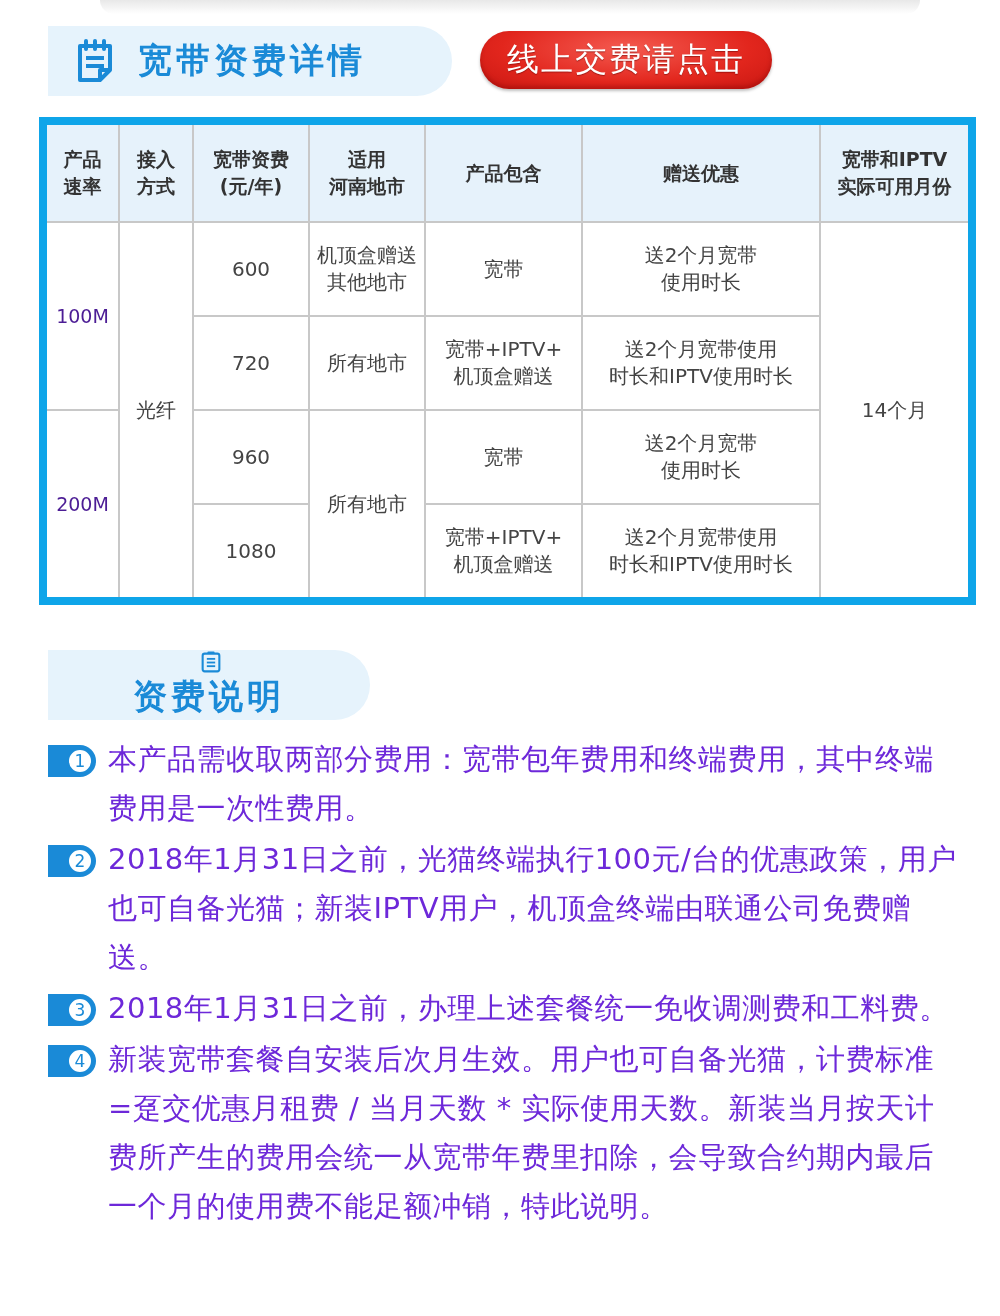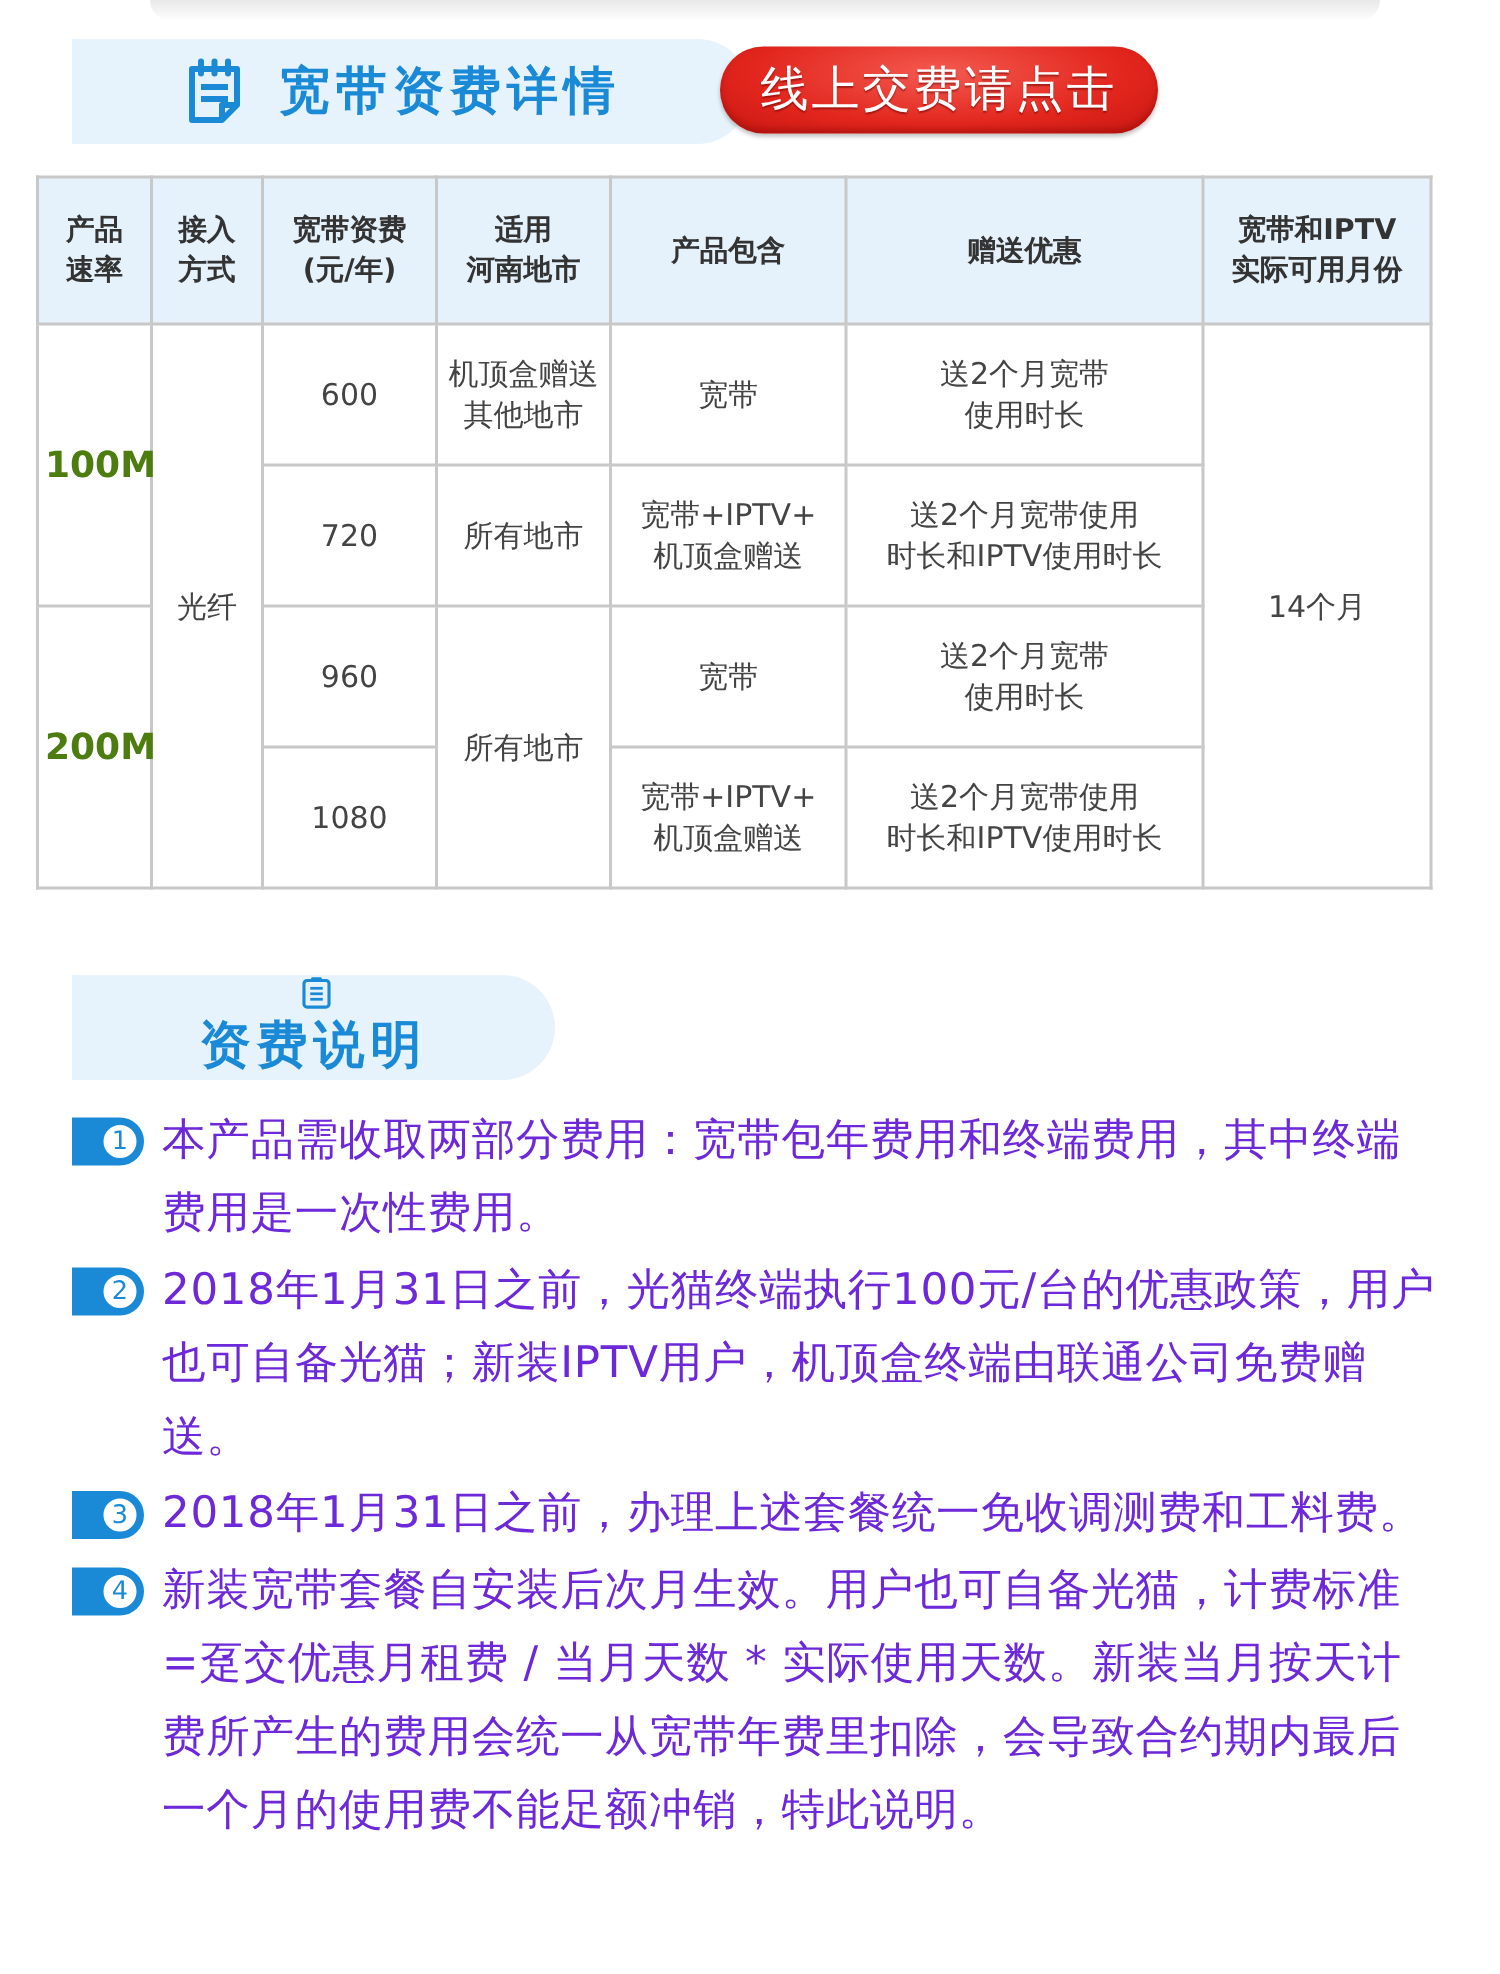--- a/index.html
+++ b/index.html
@@ -11,51 +11,51 @@
   }
   .top-fade {
     position: absolute; left: 100px; top: 0; width: 820px; height: 14px;
     background: linear-gradient(to bottom, #e8e8e8, rgba(255,255,255,0));
     border-radius: 0 0 60px 60px;
   }
   .section-head {
     position: absolute; display: flex; align-items: center;
     background: #e6f3fc; border-radius: 0 40px 40px 0;
   }
-  .section-head.s1 { left: 48px; top: 26px; width: 404px; height: 70px; padding-left: 48px; }
+  .section-head.s1 { left: 48px; top: 26px; width: 404px; height: 70px; }
   .section-head.s2 { left: 48px; top: 650px; width: 322px; height: 70px; flex-direction: column; }
   .section-head .icon { width: 46px; height: 46px; margin-left: 24px; margin-right: 20px; }
   .section-head .title {
     font-size: 34px; font-weight: bold; color: #1a8ad7; letter-spacing: 4px;
   }
   .pay-button {
     position: absolute; left: 480px; top: 31px; width: 292px; height: 58px;
     border-radius: 29px; border: none; cursor: pointer;
     background: radial-gradient(ellipse at 50% 30%, #f45a50 0%, #e2261d 60%, #c81712 100%);
     box-shadow: 0 2px 3px rgba(0,0,0,0.25), inset 0 -3px 4px rgba(120,0,0,0.35);
     color: #fff; font-size: 32px; font-weight: normal; letter-spacing: 2px;
     font-family: "DejaVu Sans", "Liberation Sans", sans-serif;
     text-shadow: 0 1px 1px rgba(100,0,0,0.5);
   }
   table.fee {
-    position: absolute; left: 24px; top: 117px; width: 929px;
+    position: absolute; left: 39px; top: 117px; width: 929px;
     border-collapse: collapse; table-layout: fixed;
-    border: 2px solid #0ea5e9;
+    border: 8px solid #0ea5e9;
     padding-left: 16px;
   }
   table.fee th, table.fee td {
     border: 2px solid #c8c8c8; text-align: center; vertical-align: middle;
     padding: 0 4px; line-height: 27px;
   }
   table.fee th {
     background: #e6f2fb; font-size: 19px; font-weight: bold; color: #333;
     height: 96px;
   }
   table.fee td { font-size: 20px; color: #444; background: #fff; }
-  table.fee td.speed { font-weight: bold; font-size: 24px; color: #4d7c0f; }
+  table.fee td.speed { font-weight: normal; font-size: 19px; color: #4c1d95; }
   table.fee tr.r td { height: 92px; }
   .notes { position: absolute; left: 48px; top: 735px; width: 920px; }
   .note { display: flex; align-items: flex-start; margin-bottom: 2px; }
   .badge {
     flex: 0 0 auto; width: 48px; height: 32px; margin-top: 10px; margin-right: 12px;
     background: #1a8ad7; border-radius: 0 16px 16px 0; position: relative;
   }
   .badge span {
     position: absolute; right: 3px; top: 3px; width: 26px; height: 26px;
     border-radius: 50%; background: #fff; color: #1a8ad7; font-size: 17px;

